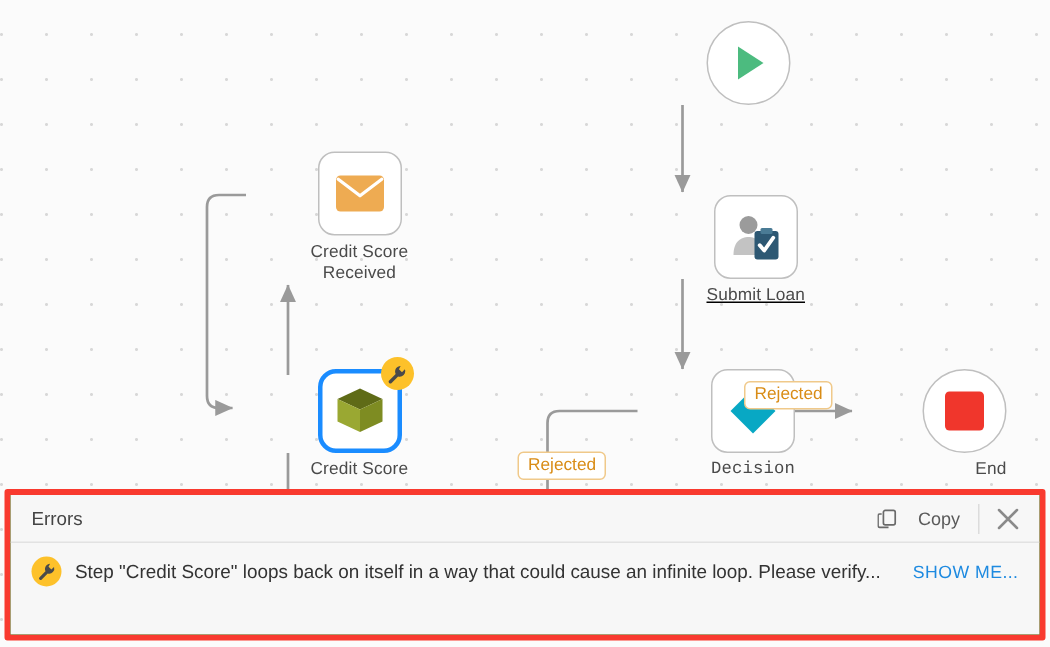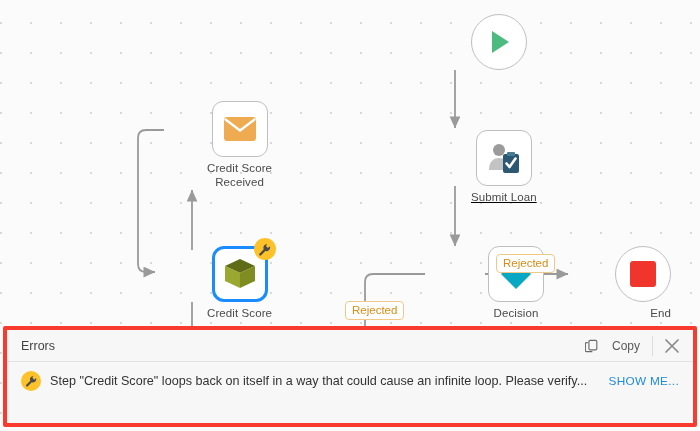--- a/index.html
+++ b/index.html
@@ -234,21 +234,21 @@
         <circle cx="12" cy="8" r="6" fill="#9b9b9b"></circle>
         <path d="M2,28 C2,19 7,16 12,16 C17,16 22,19 22,28 Z" fill="#c3c3c3"></path>
         <rect x="16" y="12" width="16" height="19" rx="2" fill="#2d5873"></rect>
         <rect x="20" y="10" width="8" height="4" rx="1" fill="#4a7b95"></rect>
         <path d="M19.5,21.5 L22.5,25 L28.5,16.5" stroke="#ffffff" stroke-width="2.6" fill="none" stroke-linecap="round" stroke-linejoin="round"></path>
       </svg>
     </div>
     <div class="node-label">Submit Loan</div>
   </div>
 
-  <div class="node" style="left:444px; top:246px;">
+  <div class="node" style="left:430px; top:246px;font-family:Liberation Mono, monospace;">
     <div class="node-shape task">
       <svg width="34" height="34" viewBox="0 0 34 34">
         <path d="M17,2 L32,17 L17,32 L2,17 Z" fill="#08a8c4"></path>
       </svg>
     </div>
     <div class="node-label">Decision</div>
   </div>
 
   <div class="node" style="left:571px; top:246px;align-items:flex-end;">
     <div class="node-shape round">

